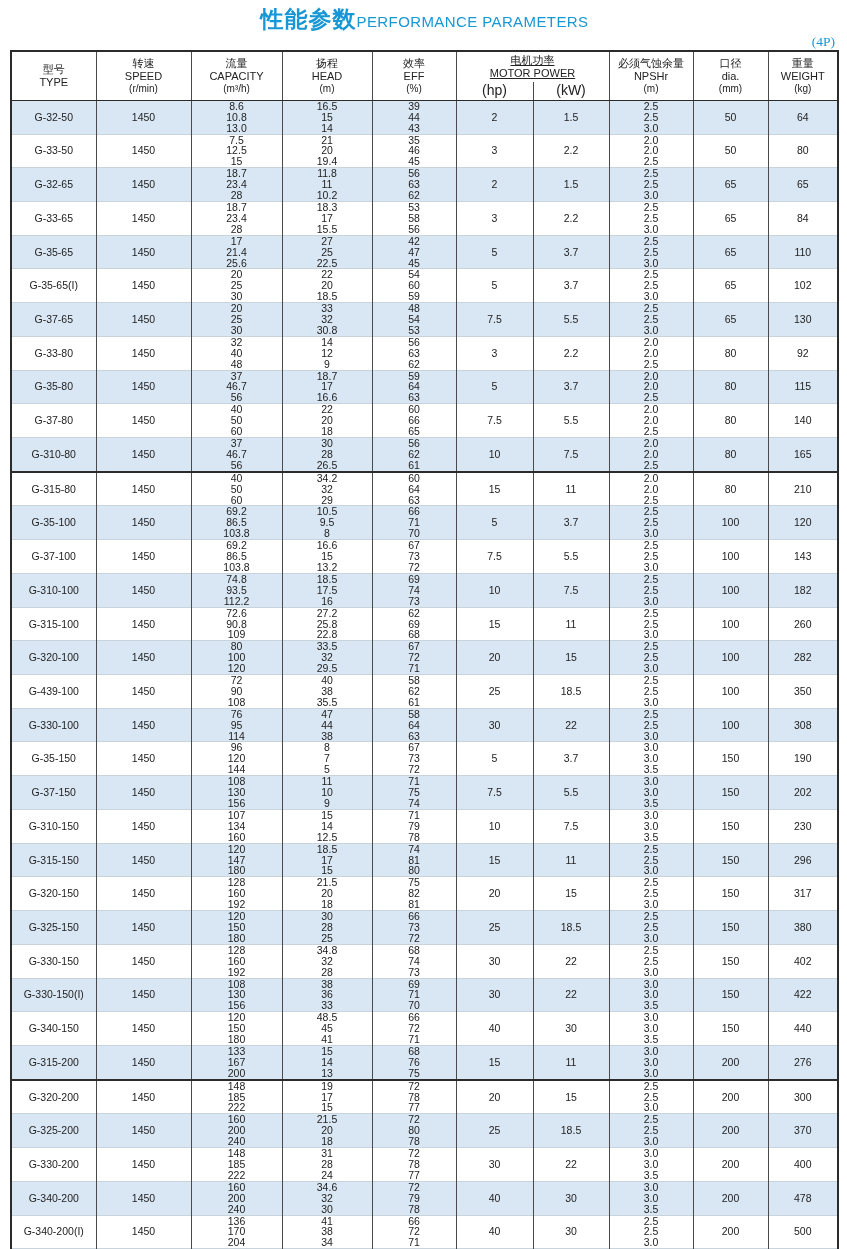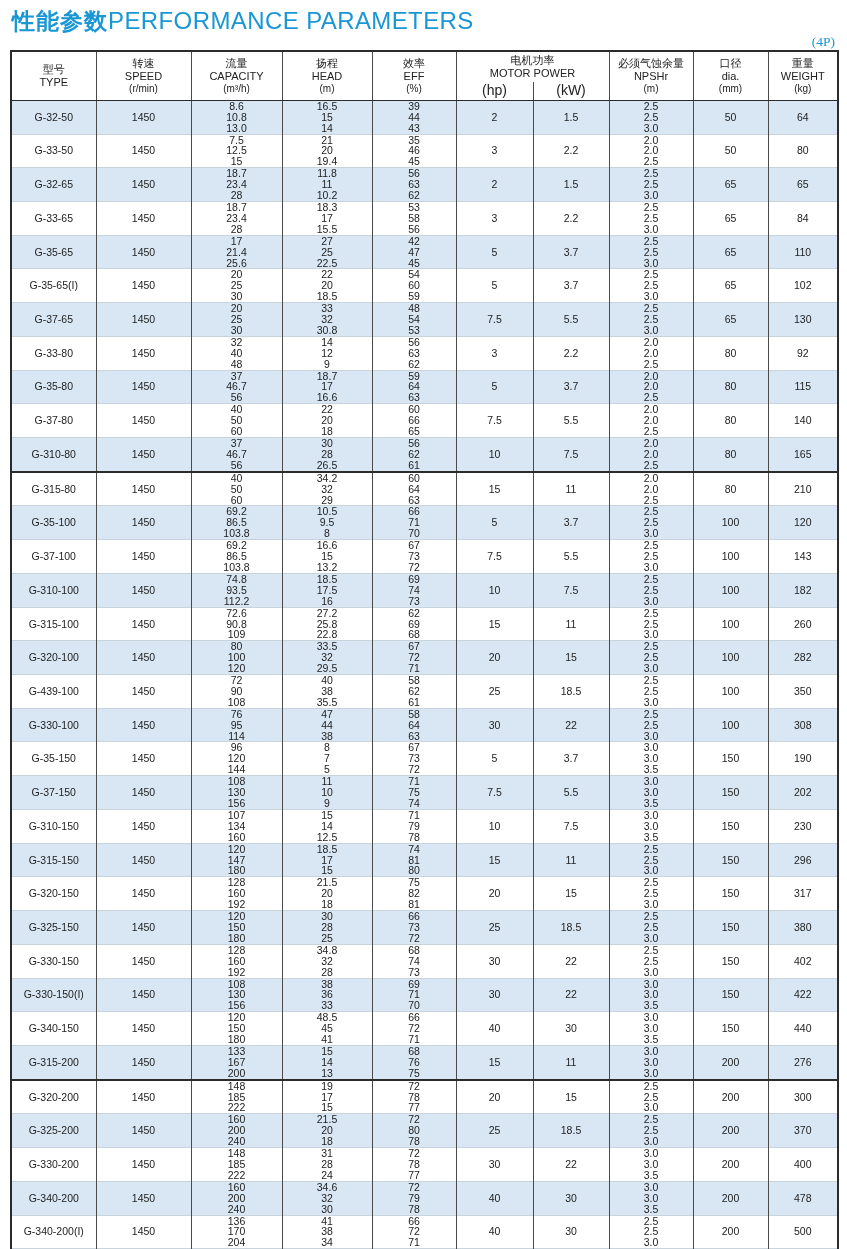--- a/index.html
+++ b/index.html
@@ -15,28 +15,28 @@
   body {
     width: 847px; height: 1249px;
     background: #ffffff;
     font-family: "Liberation Sans", sans-serif;
     color: var(--text);
   }
   .page { padding: 5px 10px 0 10px; }
 
   .title-row {
     display: flex; align-items: baseline; gap: 0;
-    padding: 2px 0 0 2px; height: 30px;
+    padding: 2px 0 0 2px; height: 30px; justify-content: center;
   }
   .title-zh {
     color: var(--accent); font-size: 23px; font-weight: bold;
     letter-spacing: 1px; line-height: 1.1;
   }
   .title-en {
-    color: var(--accent); font-size: 24px; font-weight: normal;
+    color: var(--accent); font-size: 15px; font-weight: normal;
     letter-spacing: 0.4px;
   }
   .tag-row {
     text-align: right; height: 17px; line-height: 15px;
     padding-right: 2px; margin-top: -2px; font-family: Liberation Serif, serif;
   }
   .page-tag { color: var(--accent); font-size: 13.5px; }
 
   table.perf {
     border-collapse: collapse;
@@ -51,21 +51,21 @@
     padding: 0;
     overflow: hidden;
   }
   thead th {
     border-bottom: 1px solid var(--border-dark);
     font-weight: normal;
     padding: 2px 0;
   }
   thead tr.hdr-top { height: 29px; padding-left: 31px; }
   thead tr.hdr-sub { height: 13px; }
-  th.no-bottom { border-bottom: hidden; }
+  th.no-bottom { border-bottom: hidden; text-decoration: underline; }
   thead tr.hdr-sub th { border-top: hidden; font-size: 14px; padding: 0 0 2px 0; }
   .h-zh { font-size: 11px; line-height: 1.2; }
   .h-en { font-size: 11px; line-height: 1.15; }
   .h-unit { font-size: 10px; line-height: 1.15; }
 
   tbody tr { height: 31.9px; background: #ffffff; }
   tbody tr.alt { background: var(--row-alt); }
   tbody td {
     font-size: 10.5px;
     line-height: 1.04;

